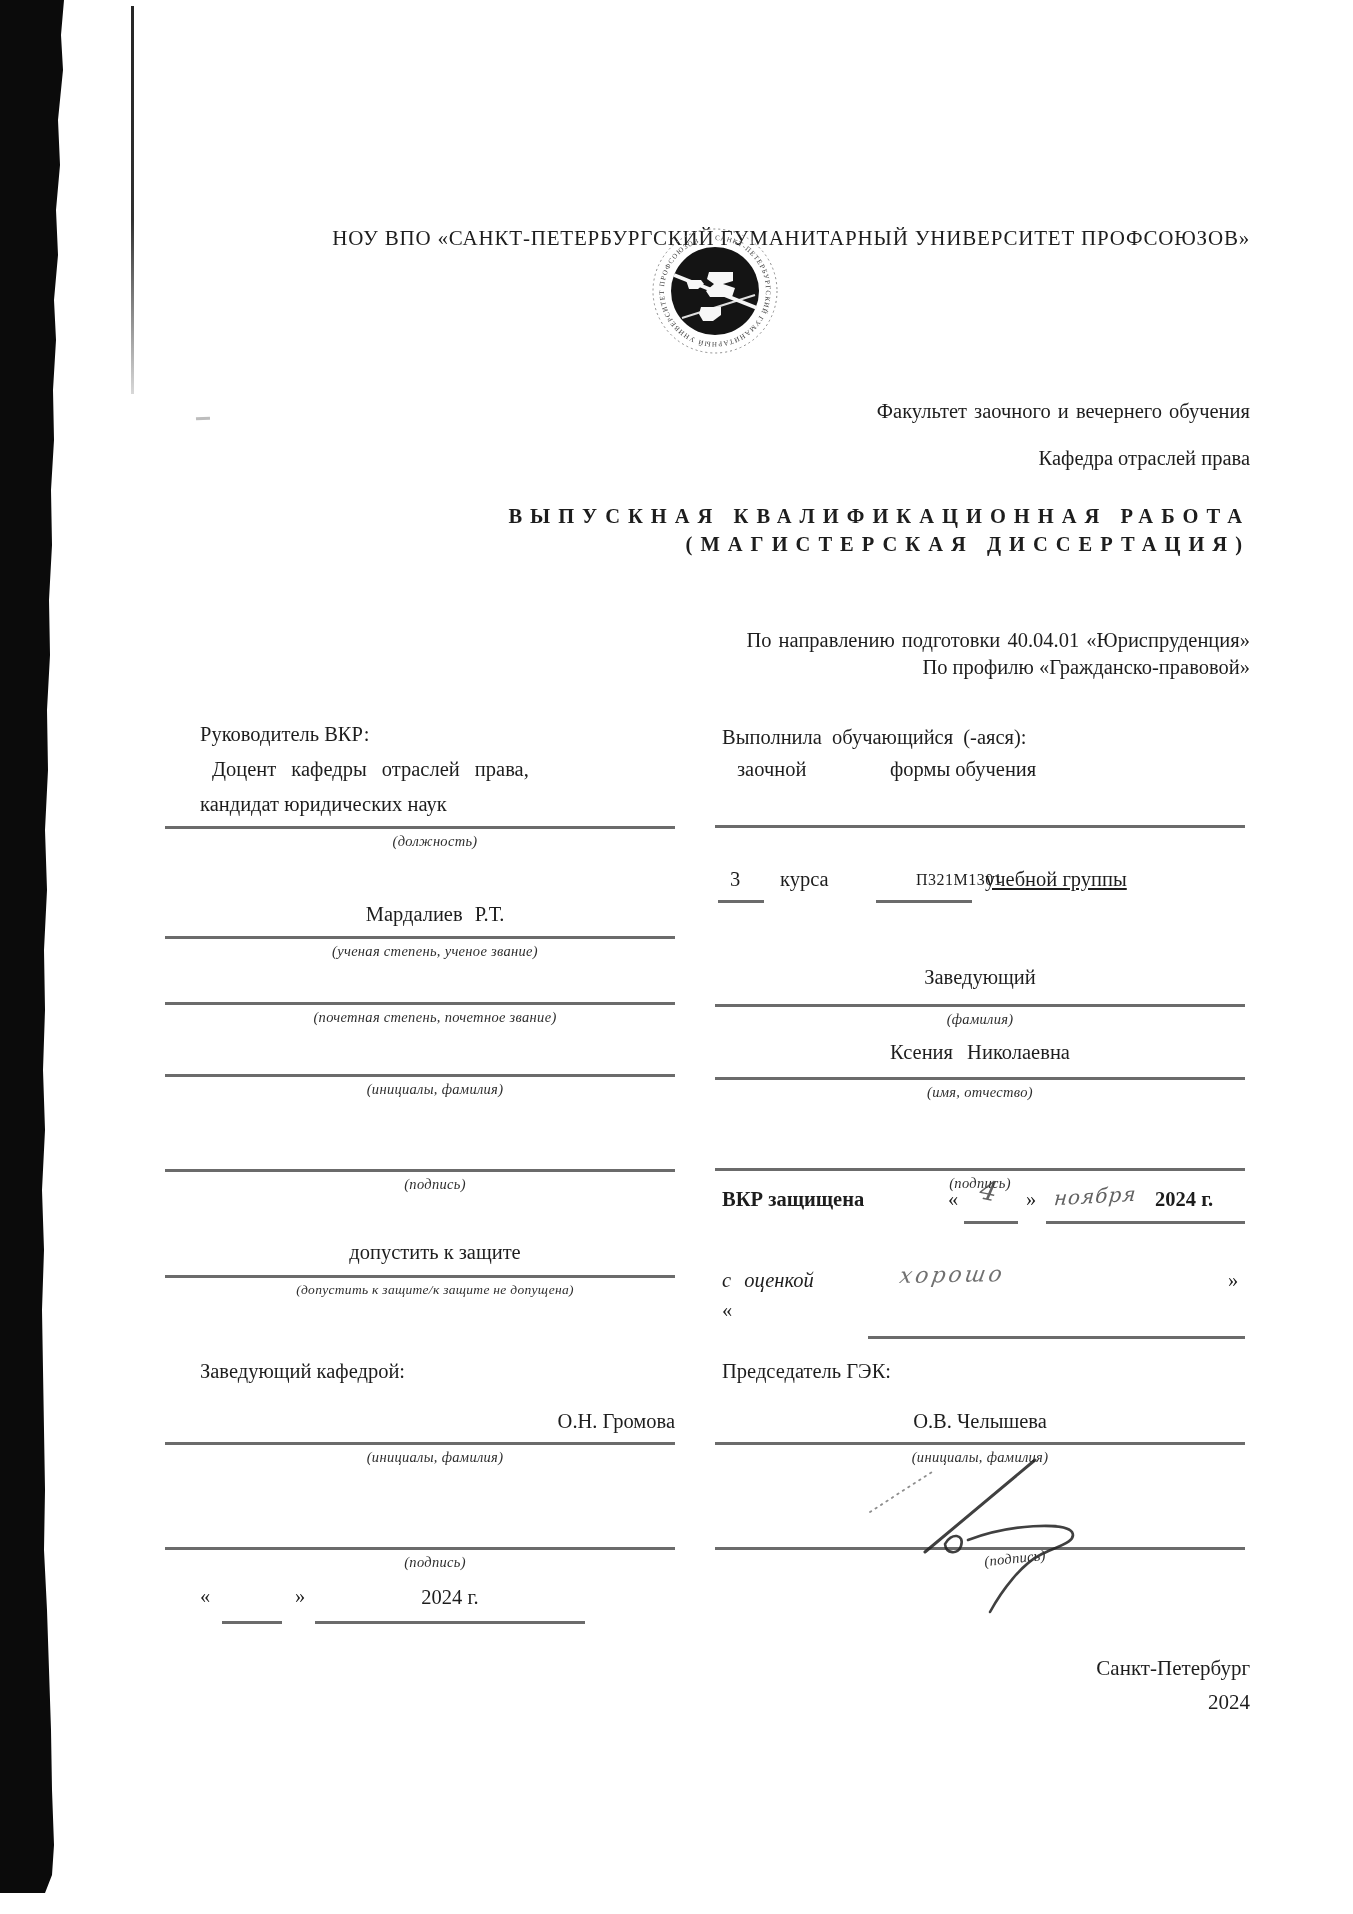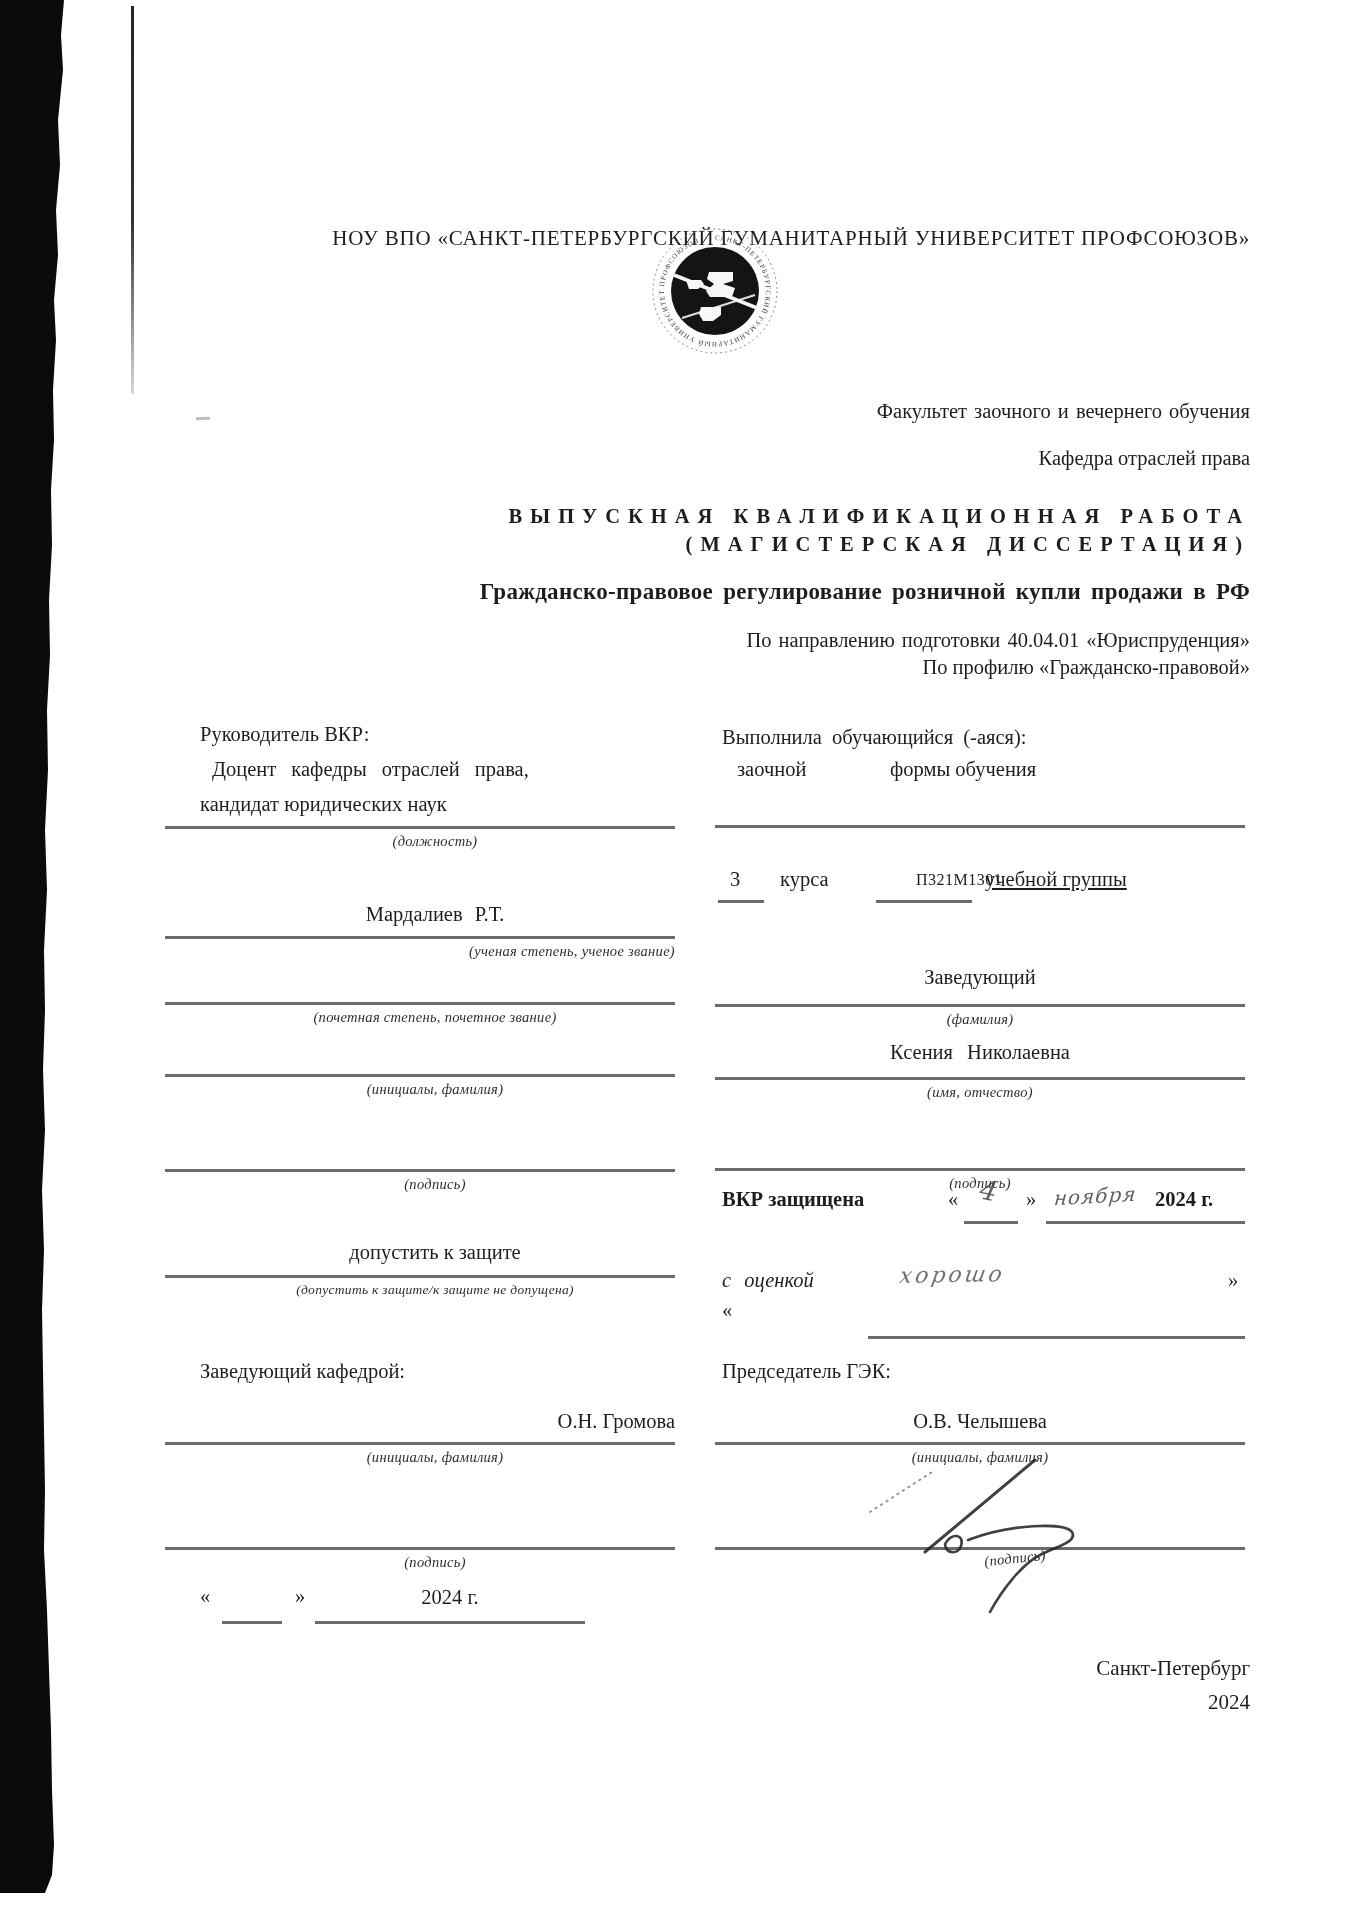--- a/index.html
+++ b/index.html
@@ -53,34 +53,33 @@
       <path fill="#f7f7f7" d="M52,82 h20 v8 l-8,6 h-10 l-4,-7 z"></path>
     </g>
   </svg>
 
   <div class="abs centered-band" style="top:400px;font-size:20.5px;word-spacing:2px;">Факультет заочного и вечернего обучения</div>
   <div class="abs centered-band" style="top:447px;font-size:20.5px;">Кафедра отраслей права</div>
 
   <div class="abs centered-band bold" style="top:505px;font-size:20.5px;letter-spacing:8px;">ВЫПУСКНАЯ КВАЛИФИКАЦИОННАЯ РАБОТА</div>
   <div class="abs centered-band bold" style="top:533px;font-size:20.5px;letter-spacing:8px;">(МАГИСТЕРСКАЯ ДИССЕРТАЦИЯ)</div>
 
-  <div class="abs centered-band bold" style="top:579px;font-size:23px;word-spacing:4px;letter-spacing:.3px;">Гражданско-правовое регулирование розничной купли продажи в РФ</div>
 
   <div class="abs centered-band" style="top:629px;font-size:20.5px;word-spacing:2px;">По направлению подготовки 40.04.01 «Юриспруденция»</div>
   <div class="abs centered-band" style="top:656px;font-size:20.5px;">По профилю «Гражданско-правовой»</div>
 
   <div class="abs txt" style="left:200px;top:723px;">Руководитель ВКР:</div>
   <div class="abs txt" style="left:200px;top:758px;word-spacing:10px;margin-left:12px;">Доцент кафедры отраслей права,</div>
   <div class="abs txt" style="left:200px;top:793px;">кандидат юридических наук</div>
   <div class="rule" style="left:165px;top:826px;width:510px;"></div>
   <div class="abs lcol-c cap" style="top:833px;">(должность)</div>
 
   <div class="abs lcol-c txt" style="top:903px;word-spacing:7px;">Мардалиев Р.Т.</div>
   <div class="rule" style="left:165px;top:936px;width:510px;"></div>
-  <div class="abs lcol-c cap" style="top:943px;text-align:right;">(ученая степень, ученое звание)</div>
+  <div class="abs lcol-c cap" style="top:943px;">(ученая степень, ученое звание)</div>
 
   <div class="rule" style="left:165px;top:1002px;width:510px;"></div>
   <div class="abs lcol-c cap" style="top:1009px;">(почетная степень, почетное звание)</div>
 
   <div class="rule" style="left:165px;top:1074px;width:510px;"></div>
   <div class="abs lcol-c cap" style="top:1081px;">(инициалы, фамилия)</div>
 
   <div class="rule" style="left:165px;top:1169px;width:510px;"></div>
   <div class="abs lcol-c cap" style="top:1176px;">(подпись)</div>
 

